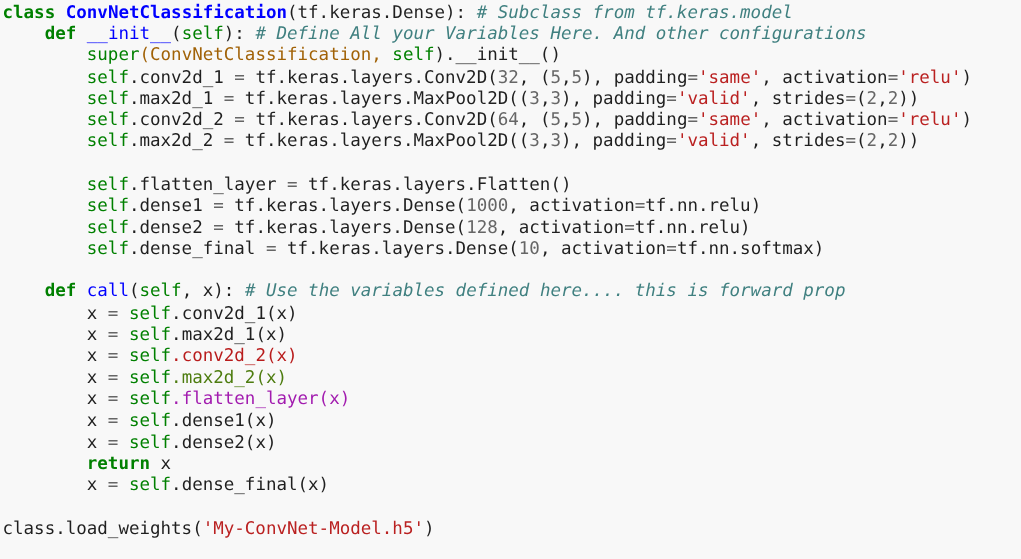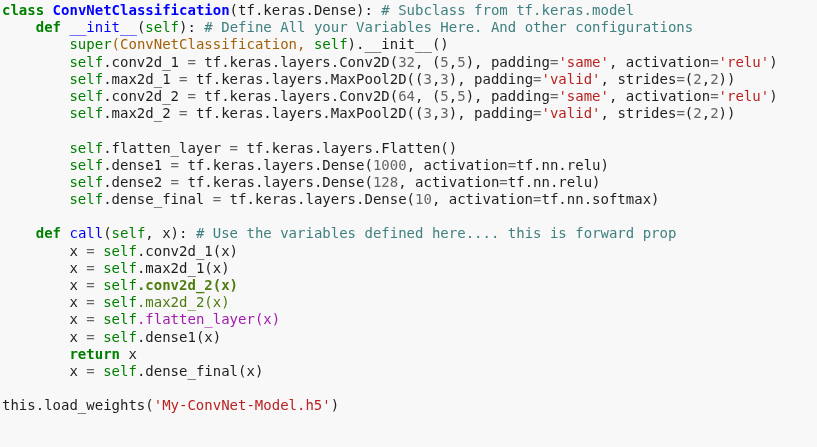--- a/index.html
+++ b/index.html
@@ -17,21 +17,21 @@
     font-family: "DejaVu Sans Mono", "Liberation Mono", monospace;
     font-size: 14px;
     line-height: 17.19px;
   }
   .code-line {
     white-space: pre;
     height: 17.19px;
   }
   .tok { white-space: pre; }
   .tok.b { font-weight: bold; }
-  .tok.i { }
+  .tok.i { font-style: italic; }
 </style>
 </head>
 <body>
 
 <div class="code-editor" id="code-editor" style="background: rgb(248, 248, 248);">
     <div class="code-line"><span class="tok b" style="color: rgb(0, 128, 0);">class</span><span class="tok" style="color: rgb(31, 31, 31);"> </span><span class="tok b" style="color: rgb(0, 0, 255);">ConvNetClassification</span><span class="tok" style="color: rgb(31, 31, 31);">(tf.keras.Dense): </span><span class="tok i" style="color: rgb(64, 128, 128);"># Subclass from tf.keras.model</span></div>
     <div class="code-line"><span class="tok" style="color: rgb(31, 31, 31);">    </span><span class="tok b" style="color: rgb(0, 128, 0);">def</span><span class="tok" style="color: rgb(31, 31, 31);"> </span><span class="tok" style="color: rgb(0, 0, 255);">__init__</span><span class="tok" style="color: rgb(31, 31, 31);">(</span><span class="tok" style="color: rgb(0, 128, 0);">self</span><span class="tok" style="color: rgb(31, 31, 31);">): </span><span class="tok i" style="color: rgb(64, 128, 128);"># Define All your Variables Here. And other configurations</span></div>
     <div class="code-line"><span class="tok" style="color: rgb(31, 31, 31);">        </span><span class="tok" style="color: rgb(0, 128, 0);">super</span><span class="tok" style="color: #a16207;">(ConvNetClassification, </span><span class="tok" style="color: rgb(0, 128, 0);">self</span><span class="tok" style="color: rgb(31, 31, 31);">).__init__()</span></div>
     <div class="code-line"><span class="tok" style="color: rgb(31, 31, 31);">        </span><span class="tok" style="color: rgb(0, 128, 0);">self</span><span class="tok" style="color: rgb(31, 31, 31);">.conv2d_1 </span><span class="tok" style="color: rgb(102, 102, 102);">=</span><span class="tok" style="color: rgb(31, 31, 31);"> tf.keras.layers.Conv2D(</span><span class="tok" style="color: rgb(102, 102, 102);">32</span><span class="tok" style="color: rgb(31, 31, 31);">, (</span><span class="tok" style="color: rgb(102, 102, 102);">5</span><span class="tok" style="color: rgb(31, 31, 31);">,</span><span class="tok" style="color: rgb(102, 102, 102);">5</span><span class="tok" style="color: rgb(31, 31, 31);">), padding</span><span class="tok" style="color: rgb(102, 102, 102);">=</span><span class="tok" style="color: rgb(186, 33, 33);">'same'</span><span class="tok" style="color: rgb(31, 31, 31);">, activation</span><span class="tok" style="color: rgb(102, 102, 102);">=</span><span class="tok" style="color: rgb(186, 33, 33);">'relu'</span><span class="tok" style="color: rgb(31, 31, 31);">)</span></div>
     <div class="code-line"><span class="tok" style="color: rgb(31, 31, 31);">        </span><span class="tok" style="color: rgb(0, 128, 0);">self</span><span class="tok" style="color: rgb(31, 31, 31);">.max2d_1 </span><span class="tok" style="color: rgb(102, 102, 102);">=</span><span class="tok" style="color: rgb(31, 31, 31);"> tf.keras.layers.MaxPool2D((</span><span class="tok" style="color: rgb(102, 102, 102);">3</span><span class="tok" style="color: rgb(31, 31, 31);">,</span><span class="tok" style="color: rgb(102, 102, 102);">3</span><span class="tok" style="color: rgb(31, 31, 31);">), padding</span><span class="tok" style="color: rgb(102, 102, 102);">=</span><span class="tok" style="color: rgb(186, 33, 33);">'valid'</span><span class="tok" style="color: rgb(31, 31, 31);">, strides</span><span class="tok" style="color: rgb(102, 102, 102);">=</span><span class="tok" style="color: rgb(31, 31, 31);">(</span><span class="tok" style="color: rgb(102, 102, 102);">2</span><span class="tok" style="color: rgb(31, 31, 31);">,</span><span class="tok" style="color: rgb(102, 102, 102);">2</span><span class="tok" style="color: rgb(31, 31, 31);">))</span></div>
@@ -39,21 +39,22 @@
     <div class="code-line"><span class="tok" style="color: rgb(31, 31, 31);">        </span><span class="tok" style="color: rgb(0, 128, 0);">self</span><span class="tok" style="color: rgb(31, 31, 31);">.max2d_2 </span><span class="tok" style="color: rgb(102, 102, 102);">=</span><span class="tok" style="color: rgb(31, 31, 31);"> tf.keras.layers.MaxPool2D((</span><span class="tok" style="color: rgb(102, 102, 102);">3</span><span class="tok" style="color: rgb(31, 31, 31);">,</span><span class="tok" style="color: rgb(102, 102, 102);">3</span><span class="tok" style="color: rgb(31, 31, 31);">), padding</span><span class="tok" style="color: rgb(102, 102, 102);">=</span><span class="tok" style="color: rgb(186, 33, 33);">'valid'</span><span class="tok" style="color: rgb(31, 31, 31);">, strides</span><span class="tok" style="color: rgb(102, 102, 102);">=</span><span class="tok" style="color: rgb(31, 31, 31);">(</span><span class="tok" style="color: rgb(102, 102, 102);">2</span><span class="tok" style="color: rgb(31, 31, 31);">,</span><span class="tok" style="color: rgb(102, 102, 102);">2</span><span class="tok" style="color: rgb(31, 31, 31);">))</span></div>
     <div class="code-line"> </div>
     <div class="code-line"><span class="tok" style="color: rgb(31, 31, 31);">        </span><span class="tok" style="color: rgb(0, 128, 0);">self</span><span class="tok" style="color: rgb(31, 31, 31);">.flatten_layer </span><span class="tok" style="color: rgb(102, 102, 102);">=</span><span class="tok" style="color: rgb(31, 31, 31);"> tf.keras.layers.Flatten()</span></div>
     <div class="code-line"><span class="tok" style="color: rgb(31, 31, 31);">        </span><span class="tok" style="color: rgb(0, 128, 0);">self</span><span class="tok" style="color: rgb(31, 31, 31);">.dense1 </span><span class="tok" style="color: rgb(102, 102, 102);">=</span><span class="tok" style="color: rgb(31, 31, 31);"> tf.keras.layers.Dense(</span><span class="tok" style="color: rgb(102, 102, 102);">1000</span><span class="tok" style="color: rgb(31, 31, 31);">, activation</span><span class="tok" style="color: rgb(102, 102, 102);">=</span><span class="tok" style="color: rgb(31, 31, 31);">tf.nn.relu)</span></div>
     <div class="code-line"><span class="tok" style="color: rgb(31, 31, 31);">        </span><span class="tok" style="color: rgb(0, 128, 0);">self</span><span class="tok" style="color: rgb(31, 31, 31);">.dense2 </span><span class="tok" style="color: rgb(102, 102, 102);">=</span><span class="tok" style="color: rgb(31, 31, 31);"> tf.keras.layers.Dense(</span><span class="tok" style="color: rgb(102, 102, 102);">128</span><span class="tok" style="color: rgb(31, 31, 31);">, activation</span><span class="tok" style="color: rgb(102, 102, 102);">=</span><span class="tok" style="color: rgb(31, 31, 31);">tf.nn.relu)</span></div>
     <div class="code-line"><span class="tok" style="color: rgb(31, 31, 31);">        </span><span class="tok" style="color: rgb(0, 128, 0);">self</span><span class="tok" style="color: rgb(31, 31, 31);">.dense_final </span><span class="tok" style="color: rgb(102, 102, 102);">=</span><span class="tok" style="color: rgb(31, 31, 31);"> tf.keras.layers.Dense(</span><span class="tok" style="color: rgb(102, 102, 102);">10</span><span class="tok" style="color: rgb(31, 31, 31);">, activation</span><span class="tok" style="color: rgb(102, 102, 102);">=</span><span class="tok" style="color: rgb(31, 31, 31);">tf.nn.softmax)</span></div>
     <div class="code-line"> </div>
     <div class="code-line"><span class="tok" style="color: rgb(31, 31, 31);">    </span><span class="tok b" style="color: rgb(0, 128, 0);">def</span><span class="tok" style="color: rgb(31, 31, 31);"> </span><span class="tok" style="color: rgb(0, 0, 255);">call</span><span class="tok" style="color: rgb(31, 31, 31);">(</span><span class="tok" style="color: rgb(0, 128, 0);">self</span><span class="tok" style="color: rgb(31, 31, 31);">, x): </span><span class="tok i" style="color: rgb(64, 128, 128);"># Use the variables defined here.... this is forward prop</span></div>
     <div class="code-line"><span class="tok" style="color: rgb(31, 31, 31);">        x </span><span class="tok" style="color: rgb(102, 102, 102);">=</span><span class="tok" style="color: rgb(31, 31, 31);"> </span><span class="tok" style="color: rgb(0, 128, 0);">self</span><span class="tok" style="color: rgb(31, 31, 31);">.conv2d_1(x)</span></div>
     <div class="code-line"><span class="tok" style="color: rgb(31, 31, 31);">        x </span><span class="tok" style="color: rgb(102, 102, 102);">=</span><span class="tok" style="color: rgb(31, 31, 31);"> </span><span class="tok" style="color: rgb(0, 128, 0);">self</span><span class="tok" style="color: rgb(31, 31, 31);">.max2d_1(x)</span></div>
-    <div class="code-line"><span class="tok" style="color: rgb(31, 31, 31);">        x </span><span class="tok" style="color: rgb(102, 102, 102);">=</span><span class="tok" style="color: rgb(31, 31, 31);"> </span><span class="tok" style="color: rgb(0, 128, 0);">self</span><span class="tok" style="color: #4d7c0f; font-weight: bold;">.conv2d_2(x)</span></div>
+    <div class="code-line"><span class="tok" style="color: rgb(31, 31, 31);">        x </span><span class="tok" style="color: rgb(102, 102, 102);">=</span><span class="tok" style="color: rgb(31, 31, 31);"> </span><span class="tok" style="color: rgb(0, 128, 0);">self</span><span class="tok" style="color: #b91c1c;">.conv2d_2(x)</span></div>
     <div class="code-line"><span class="tok" style="color: rgb(31, 31, 31);">        x </span><span class="tok" style="color: rgb(102, 102, 102);">=</span><span class="tok" style="color: rgb(31, 31, 31);"> </span><span class="tok" style="color: rgb(0, 128, 0);">self</span><span class="tok" style="color: #4d7c0f;">.max2d_2(x)</span></div>
     <div class="code-line"><span class="tok" style="color: rgb(31, 31, 31);">        x </span><span class="tok" style="color: rgb(102, 102, 102);">=</span><span class="tok" style="color: rgb(31, 31, 31);"> </span><span class="tok" style="color: rgb(0, 128, 0);">self</span><span class="tok" style="color: #a21caf;">.flatten_layer(x)</span></div>
     <div class="code-line"><span class="tok" style="color: rgb(31, 31, 31);">        x </span><span class="tok" style="color: rgb(102, 102, 102);">=</span><span class="tok" style="color: rgb(31, 31, 31);"> </span><span class="tok" style="color: rgb(0, 128, 0);">self</span><span class="tok" style="color: rgb(31, 31, 31);">.dense1(x)</span></div>
+    <div class="code-line"><span class="tok" style="color: rgb(31, 31, 31);">        x </span><span class="tok" style="color: rgb(102, 102, 102);">=</span><span class="tok" style="color: rgb(31, 31, 31);"> </span><span class="tok" style="color: rgb(0, 128, 0);">self</span><span class="tok" style="color: rgb(31, 31, 31);">.dense2(x)</span></div>
     <div class="code-line"><span class="tok" style="color: rgb(31, 31, 31);">        </span><span class="tok b" style="color: rgb(0, 128, 0);">return</span><span class="tok" style="color: rgb(31, 31, 31);"> x</span></div>
     <div class="code-line"><span class="tok" style="color: rgb(31, 31, 31);">        x </span><span class="tok" style="color: rgb(102, 102, 102);">=</span><span class="tok" style="color: rgb(31, 31, 31);"> </span><span class="tok" style="color: rgb(0, 128, 0);">self</span><span class="tok" style="color: rgb(31, 31, 31);">.dense_final(x)</span></div>
     <div class="code-line"> </div>
-    <div class="code-line"><span class="tok" style="color: rgb(31, 31, 31);">this.load_weights(</span><span class="tok" style="color: rgb(186, 33, 33);">'My-ConvNet-Model.h5'</span><span class="tok" style="color: rgb(31, 31, 31);">)</span></div>
+    <div class="code-line"><span class="tok" style="color: rgb(31, 31, 31);">class.load_weights(</span><span class="tok" style="color: rgb(186, 33, 33);">'My-ConvNet-Model.h5'</span><span class="tok" style="color: rgb(31, 31, 31);">)</span></div>
   </div>
 
 </body></html>

